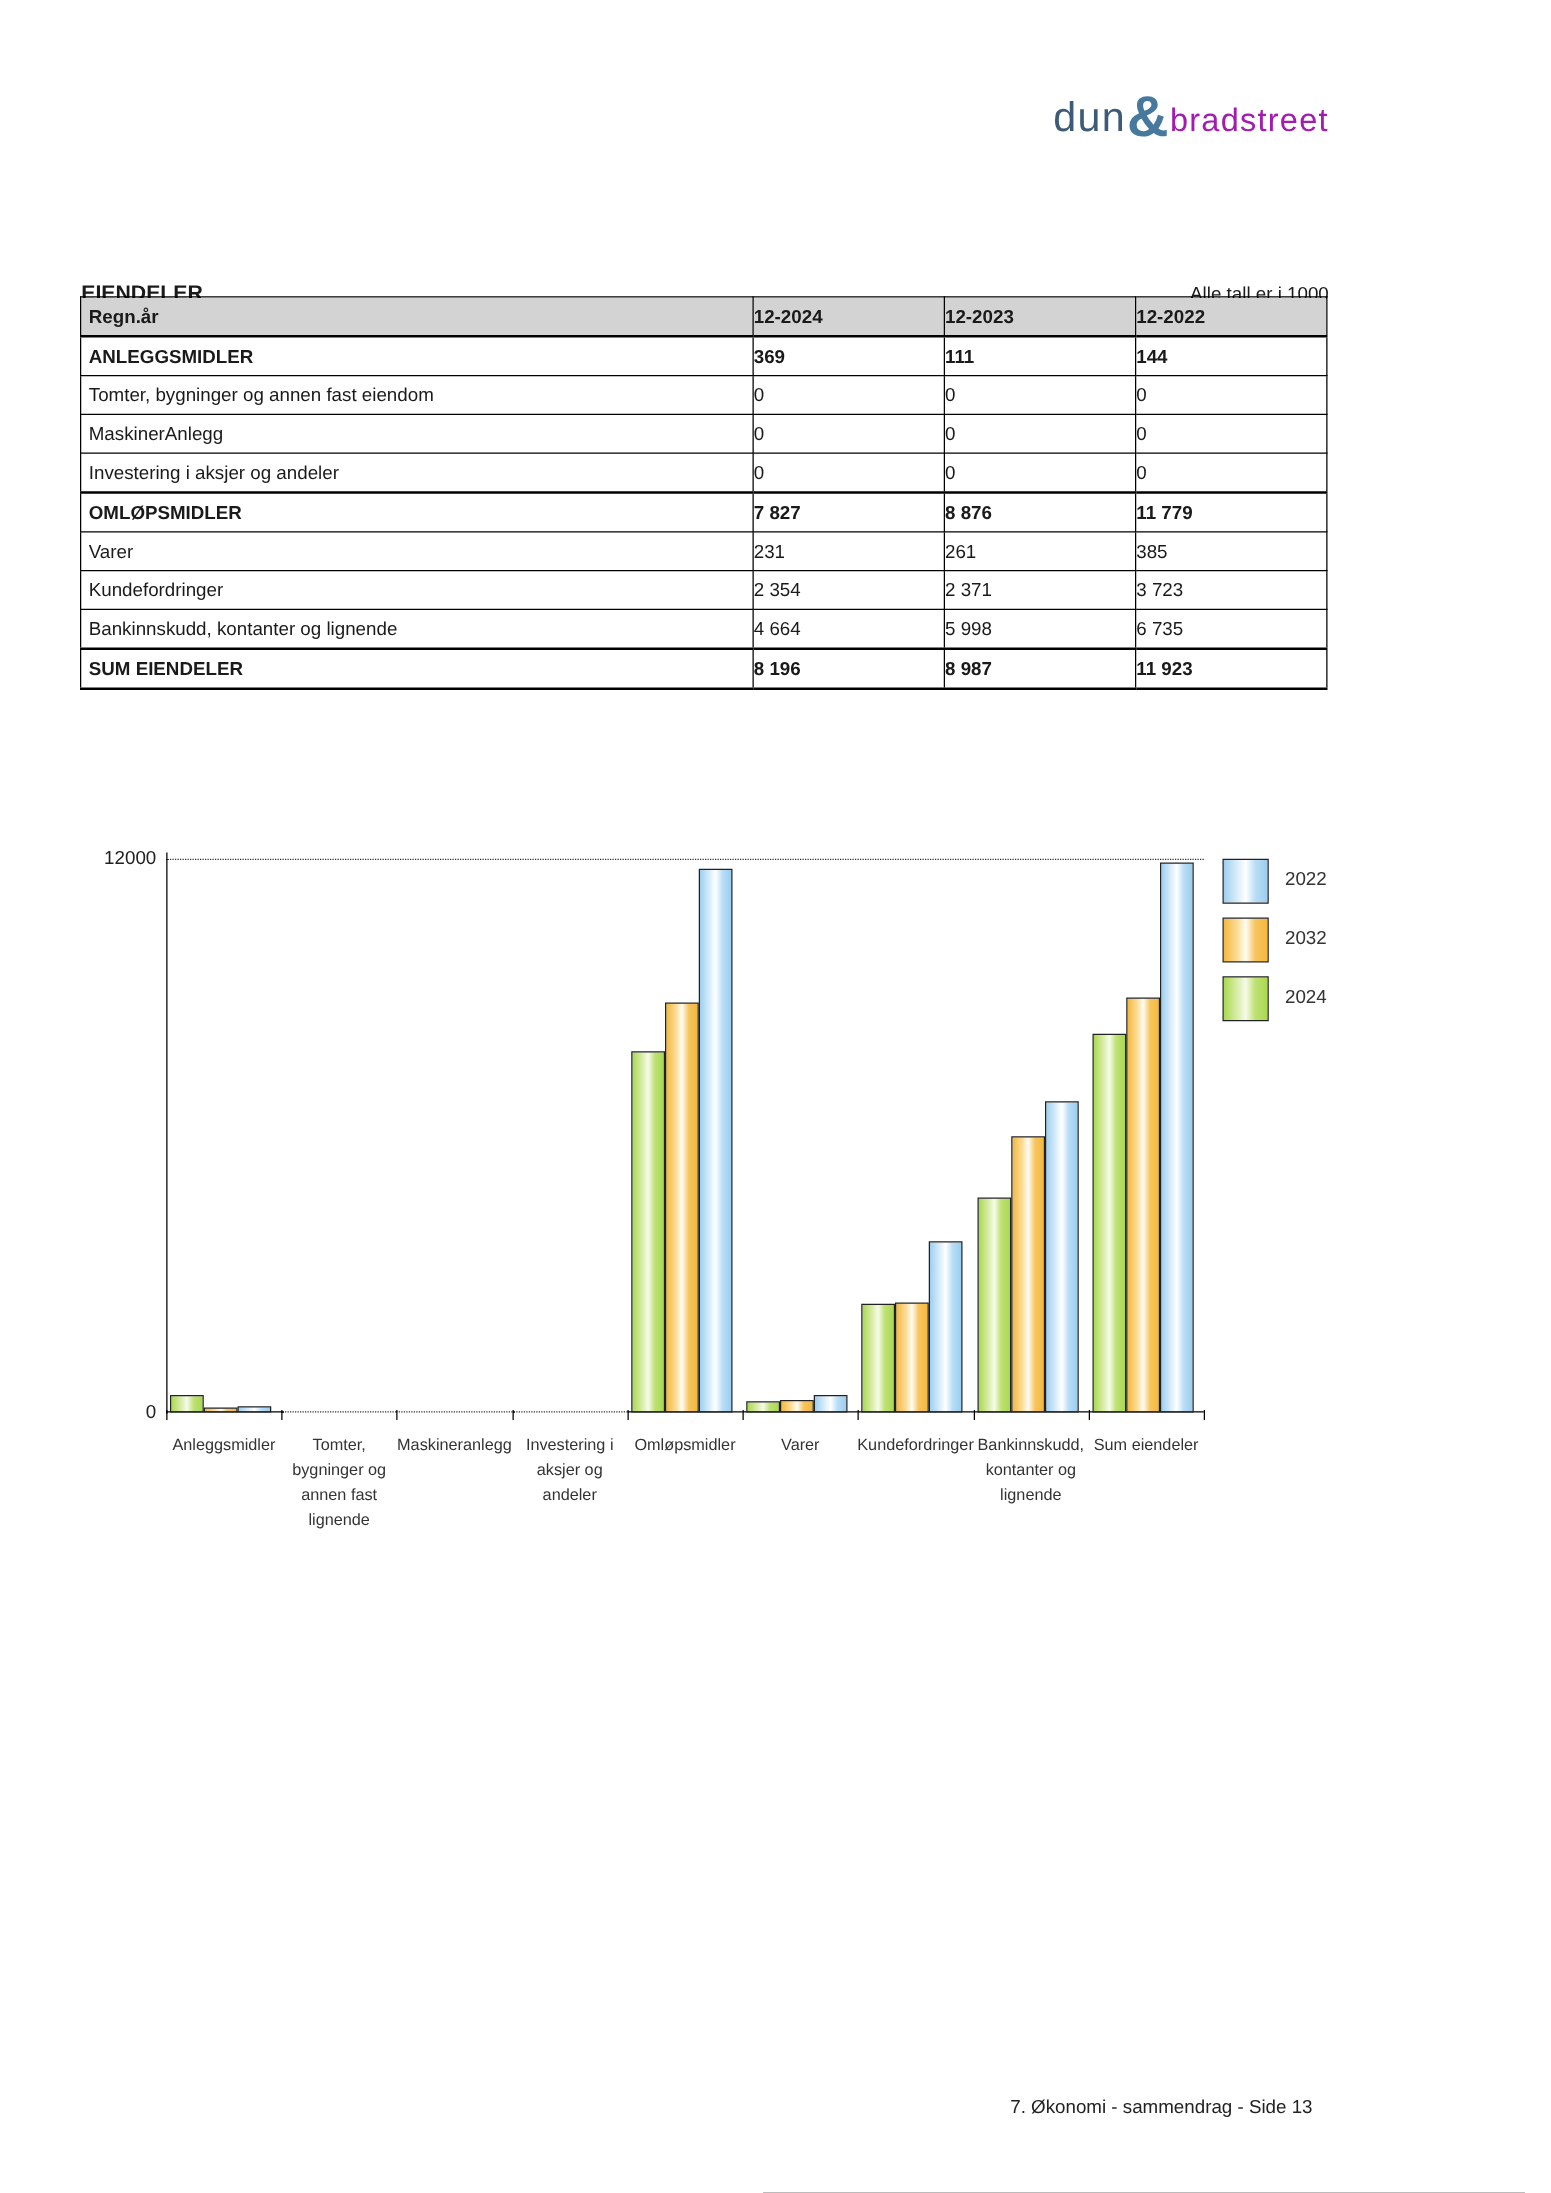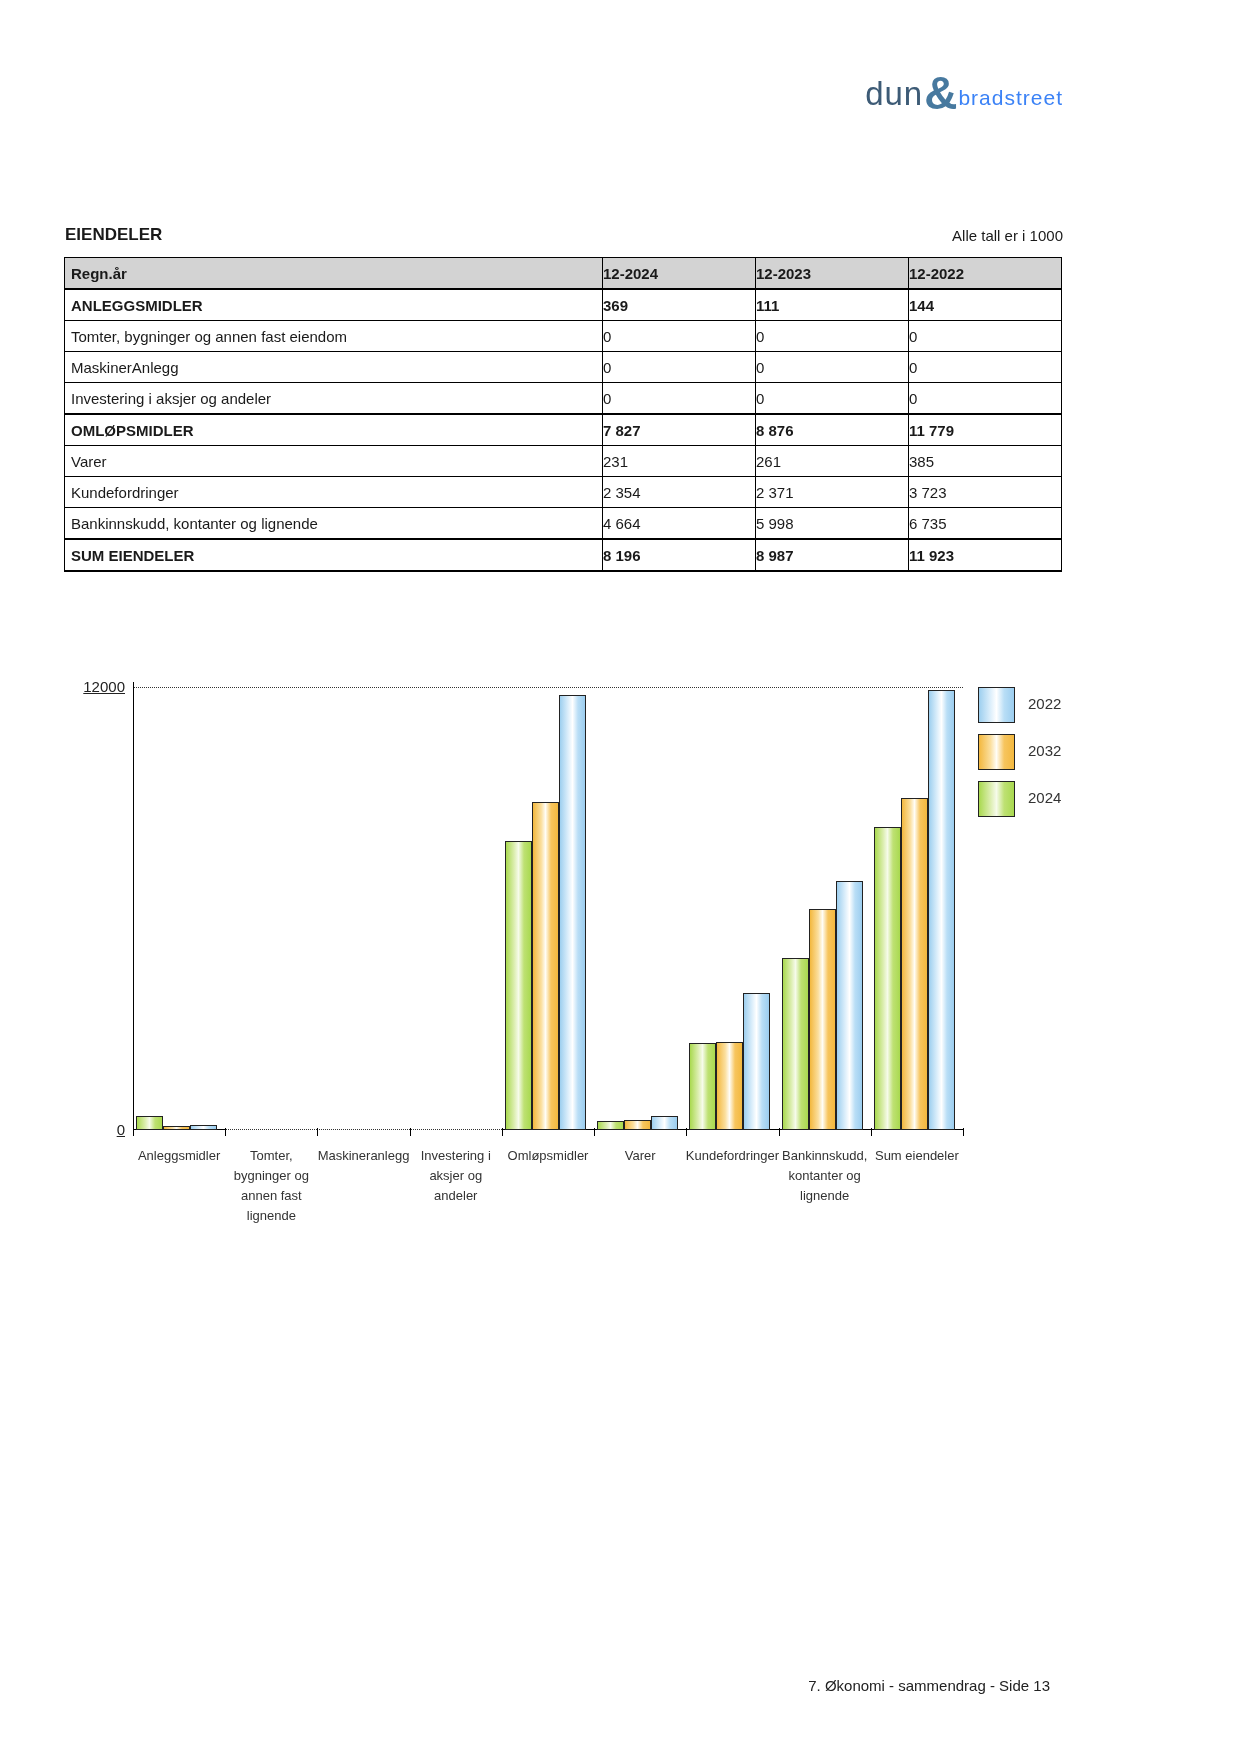--- a/index.html
+++ b/index.html
@@ -5,45 +5,45 @@
   html,body{margin:0;padding:0;background:#888;}
   #page{
     position:relative;width:1241px;height:1754px;background:#fff;
     font-family:"Liberation Sans",sans-serif;color:#1a1a1a;overflow:hidden;
   }
 
   
   #logo{position:absolute;top:68px;right:178px;white-space:nowrap;line-height:50px;}
   #logo .lg-dun{font-size:33px;color:#3d5b76;letter-spacing:1px;}
   #logo .lg-amp{font-size:46px;color:#47799f;font-weight:bold;vertical-align:-4px;margin:0 1px;}
-  #logo .lg-brad{font-size:21px;color:#3b82f6;letter-spacing:1px;text-align:center;}
+  #logo .lg-brad{font-size:26px;color:#a21caf;letter-spacing:1px;text-align:center;}
 
   
   #page-title{position:absolute;left:65px;top:225px;font-size:17px;font-weight:bold;}
   #units-note{position:absolute;right:178px;top:227px;font-size:15px;}
 
   
-  #asset-table{position:absolute;left:64px;top:257px;width:896px;border-collapse:collapse;table-layout:fixed;}
+  #asset-table{position:absolute;left:64px;top:237px;width:896px;border-collapse:collapse;table-layout:fixed;}
   #asset-table col.c-label{width:538px;}
   #asset-table col.c-num{width:153px;}
   #asset-table th,#asset-table td{
     border:1px solid #000;font-size:15px;height:30px;padding:0;
     overflow:hidden;white-space:nowrap;
   }
   #asset-table th{background:#d3d3d3;font-weight:bold;}
   #asset-table .t-label{text-align:left;padding-left:6px;}
   #asset-table .t-num{text-align:left;padding-right:9px;}
   #asset-table tr.section td{font-weight:bold;border-top-width:2px;}
   #asset-table tr.section:last-child td{border-bottom-width:2px;}
 
   
   #plot{position:absolute;left:133px;top:687px;width:830px;height:443px;}
   #grid-top{position:absolute;left:0;top:0;width:100%;height:0;border-top:1px dotted #333;}
   #y-axis{position:absolute;left:0;top:-5px;width:1px;height:449px;background:#000;}
-  .ytick{position:absolute;width:62px;text-align:right;font-size:15px;color:#222;left:-70px;text-decoration:underline;}
+  .ytick{position:absolute;width:62px;text-align:right;font-size:15px;color:#222;left:-70px;}
   .ytick.max{top:-9px;}
   .ytick.zero{top:434px;}
   .bar{position:absolute;bottom:0;width:27px;border:1px solid #222;box-sizing:border-box;}
   .s0{background:linear-gradient(90deg,#9dcfef 0%,#ddeffb 33%,#ffffff 50%,#b9def6 72%,#9bcdef 100%);}
   .s1{background:linear-gradient(90deg,#f3b83e 0%,#fbdf9e 33%,#fffdf6 50%,#f7c55e 72%,#f3b83e 100%);}
   .s2{background:linear-gradient(90deg,#a9d94f 0%,#dceeb0 33%,#f6fbea 50%,#bee173 72%,#a9d94f 100%);}
   .xtick{position:absolute;bottom:-6px;width:1px;height:8px;background:#000;}
   .base-seg{position:absolute;bottom:0;height:0;border-bottom:1px solid #000;}
   .base-seg.empty{border-bottom-style:dotted;border-bottom-color:#333;}
   .xlabel{

